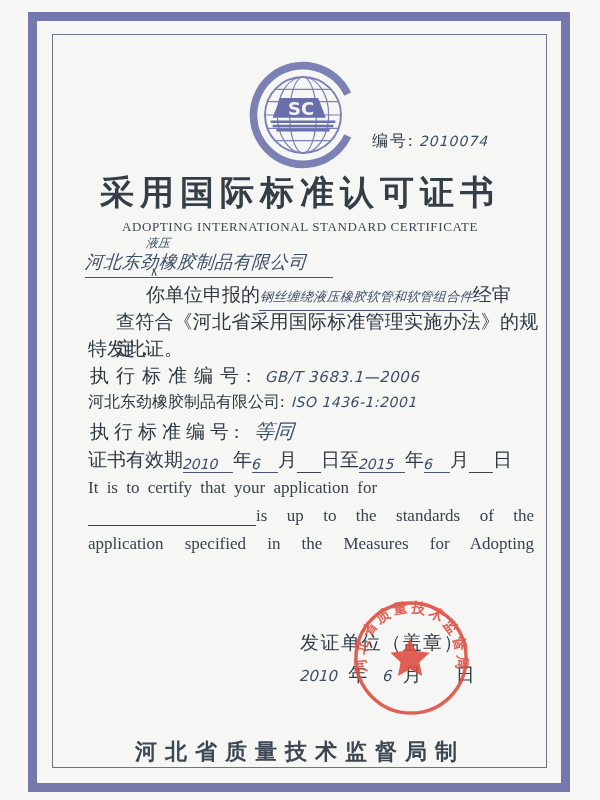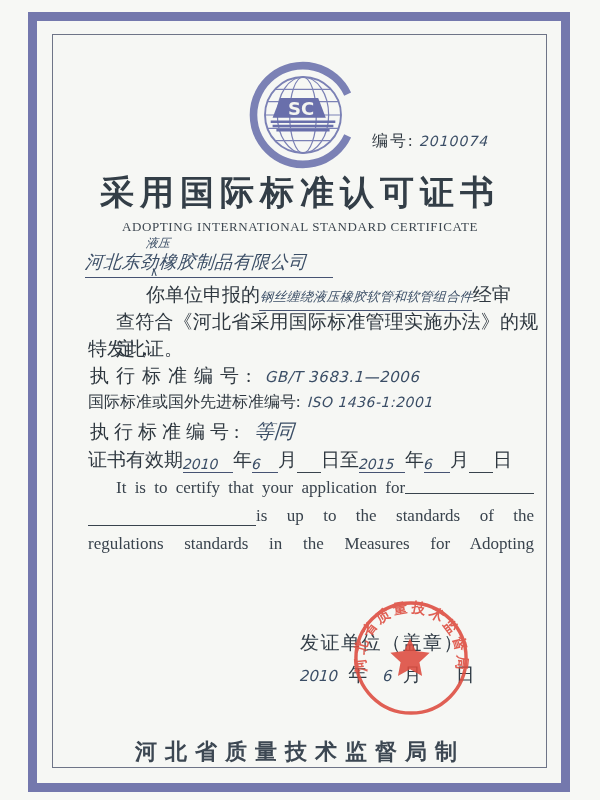--- a/index.html
+++ b/index.html
@@ -66,21 +66,21 @@
   .consistency-line .label{letter-spacing:5px;}
   .consistency-line .hand{font-size:20px;margin-left:10px;}
 
   .validity-line{left:88px;top:447px;font-size:19px;white-space:nowrap;}
   .validity-line .blank{display:inline-block;height:20px;vertical-align:bottom;}
   .validity-line .b1{width:50px;} .validity-line .b2{width:26px;}
   .validity-line .b3{width:24px;} .validity-line .b4{width:46px;}
   .validity-line .b5{width:26px;} .validity-line .b6{width:24px;}
   .validity-line .hand{font-size:14px;}
 
-  .eng{left:88px;width:446px;font-size:17px;color:#39434d;word-spacing:4px;}
+  .eng{left:88px;width:446px;font-size:17px;color:#39434d;word-spacing:4px;flex-direction:column;}
   .eng-l1{top:478px;display:flex;}
   .eng-l1 .fill{flex:1;border-bottom:1.2px solid #39434d;margin-bottom:4px;align-self:flex-end;}
   .eng-l2{top:506px;text-align:justify;text-align-last:justify;font-family:Liberation Serif, serif;}
   .eng-l2 .lead{display:inline-block;width:168px;height:17px;vertical-align:bottom;}
   .eng-l3{top:534px;text-align:justify;text-align-last:justify;}
   .eng-l4{top:562px;}
   .it{}
 
   .issue-label{left:300px;top:630px;font-size:19px;letter-spacing:1.5px;color:#313c46;}
   .issue-date{left:300px;top:662px;font-size:19px;color:#313c46;}
@@ -148,40 +148,40 @@
   <div class="abs para para1 print">
     <span class="indent"></span><span>你单位申报的</span><span class="hand u-hand">钢丝缠绕液压橡胶软管和软管组合件</span><span>经审</span>
   </div>
   <div class="abs para para2 print">查符合《河北省采用国际标准管理实施办法》的规定，</div>
   <div class="abs para para3 print">特发此证。</div>
 
   <div class="abs exec-line print">
     <span class="label">执行标准编号:</span><span class="hand">GB/T 3683.1—2006</span>
   </div>
   <div class="abs intl-line print">
-    <span>国际标准或国外先进标准编号:</span><span class="hand">ISO 1436-1:2001</span>
+    <span>河北东劲橡胶制品有限公司:</span><span class="hand">ISO 1436-1:2001</span>
   </div>
   <div class="abs consistency-line print">
     <span class="label">执行标准编号:</span><span class="hand">等同</span>
   </div>
 
   <div class="abs validity-line print">
     <span>证书有效期</span><span class="blank b1 u-hand"><span class="hand">2010</span></span><span>年</span><span class="blank b2 u-hand"><span class="hand">6</span></span><span>月</span><span class="blank b3 u-print"></span><span>日至</span><span class="blank b4 u-hand"><span class="hand">2015</span></span><span>年</span><span class="blank b5 u-hand"><span class="hand">6</span></span><span>月</span><span class="blank b6 u-print"></span><span>日</span>
   </div>
 
   <div class="abs eng eng-l1">
     <span style="display:inline-block;width:28px;"></span>
     <span style="white-space:nowrap;">It is to certify that your application for</span>
     <div class="fill"></div>
   </div>
   <div class="abs eng eng-l2">
     <span class="lead u-print"></span><span>is up to the standards of the</span>
   </div>
   <div class="abs eng eng-l3">
-    <span>regulations standards in the</span>
+    <span>application specified in the</span>
     <span class="it">Measures for Adopting</span>
   </div>
 
   <div class="abs issue-label print">发证单位（盖章）</div>
   <div class="abs issue-date print">
     <span class="hand">2010</span><span class="gap1"></span><span>年</span><span class="gap2"></span><span class="hand">6</span><span class="gap1"></span><span>月</span><span class="gap3"></span><span>日</span>
   </div>
 
   <div class="abs seal">
     <svg width="118" height="118" viewBox="0 0 120 120">

